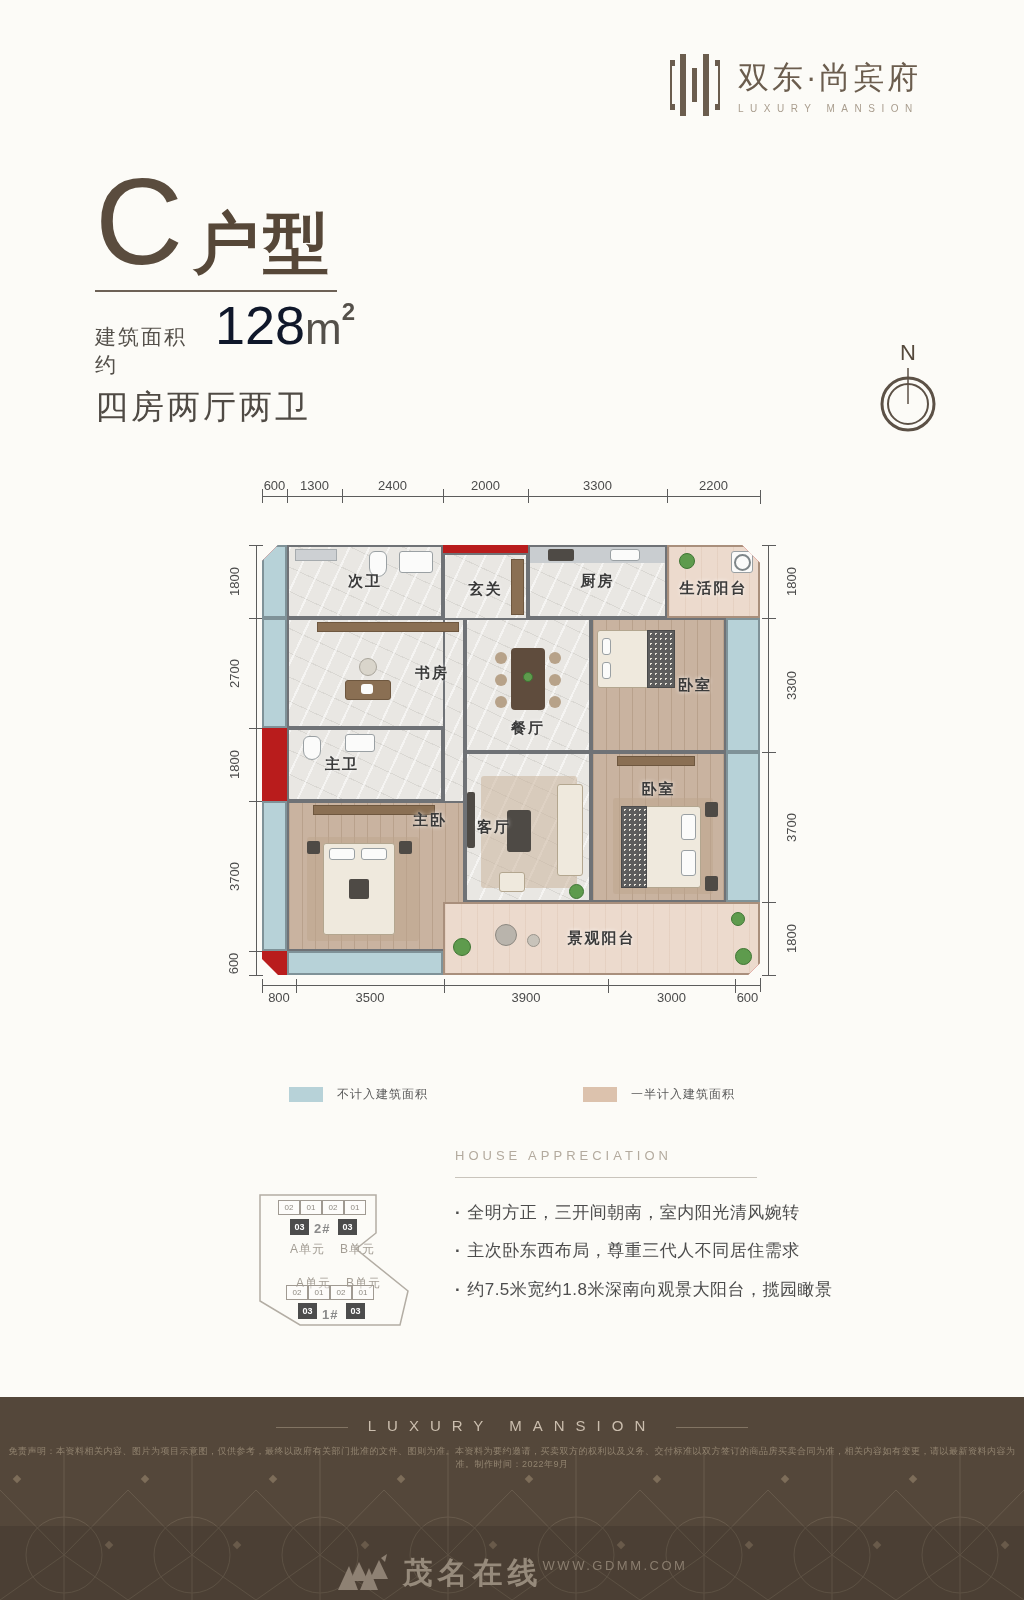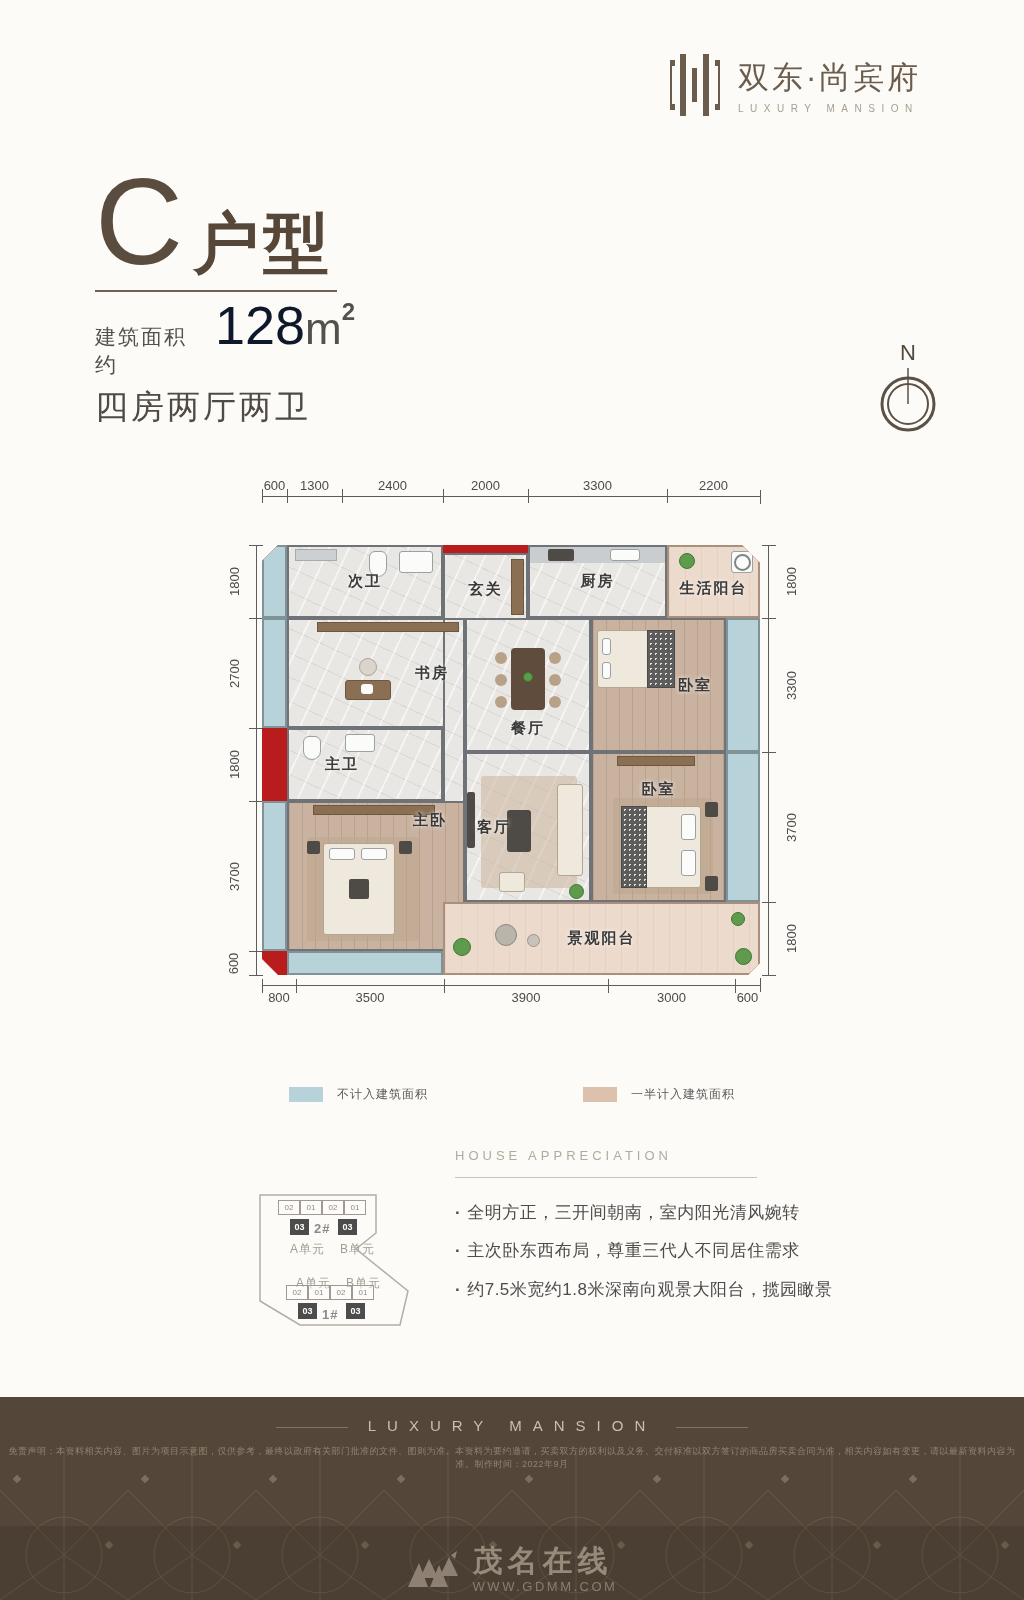--- a/index.html
+++ b/index.html
@@ -101,21 +101,21 @@
   .appre-list li::before{content:"·";font-weight:bold;margin-right:6px;}
 
   
   .footer{position:absolute;left:0;top:1397px;width:1024px;height:203px;background:#54473a;overflow:hidden;}
   .footer-banner{position:absolute;top:20px;left:0;right:0;text-align:center;color:#cbbeae;letter-spacing:11px;font-size:15px;z-index:3;}
   .footer-banner::before,.footer-banner::after{content:"";display:inline-block;width:72px;height:1px;background:rgba(205,190,165,.38);vertical-align:middle;margin:0 20px;}
   .footer-disclaimer{position:absolute;top:48px;left:0;right:0;text-align:center;font-size:9px;color:#91836f;letter-spacing:0.5px;z-index:3;}
   .footer-pattern{position:absolute;left:0;bottom:0;z-index:1;}
   .footer-band{position:absolute;left:0;bottom:0;width:100%;height:74px;background:rgba(0,0,0,.10);z-index:2;}
   .watermark{position:absolute;left:0;right:0;bottom:6px;display:flex;align-items:center;justify-content:center;gap:14px;z-index:4;}
-  .wm-text{display:flex;flex-direction:column;}
+  .wm-text{display:flex;}
   .wm-name{font-size:30px;font-weight:bold;color:#968a7b;letter-spacing:5px;line-height:1.1;}
   .wm-site{font-size:13px;color:#8a7d6e;letter-spacing:2.5px;margin-top:2px;}
 </style>
 </head>
 <body>
 
 <div class="page">
 
   <div class="logo">
     <svg width="54" height="66" viewBox="0 0 54 66">

